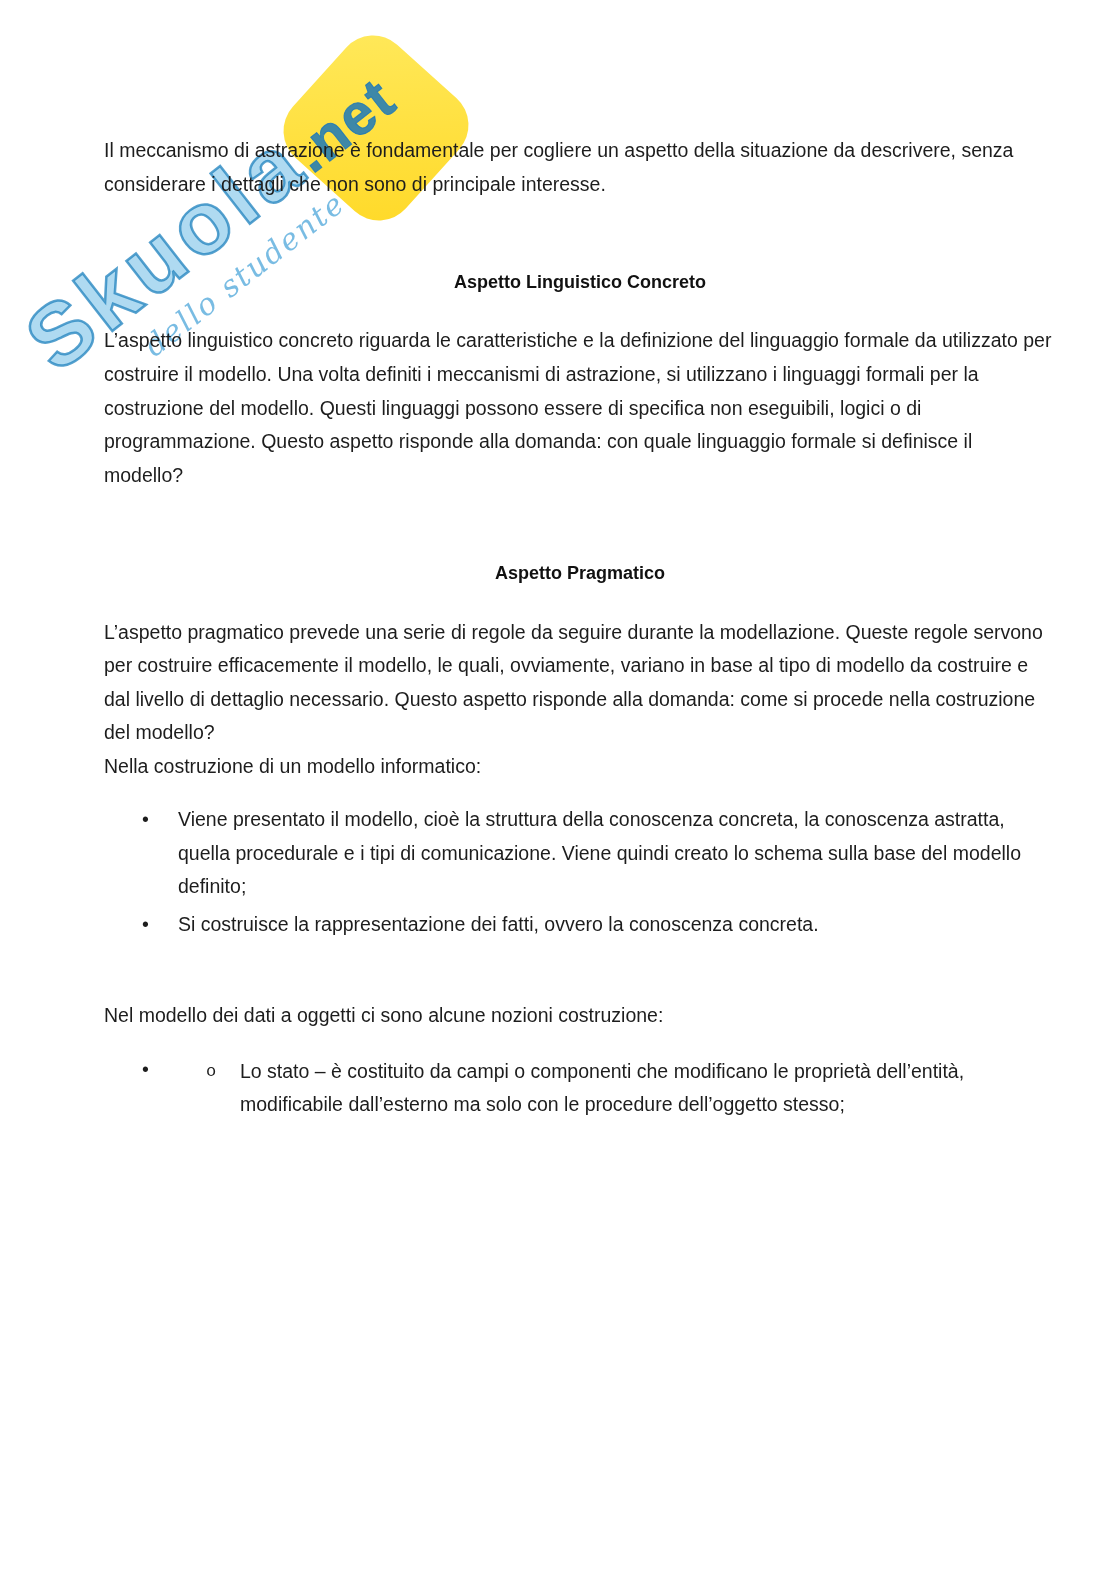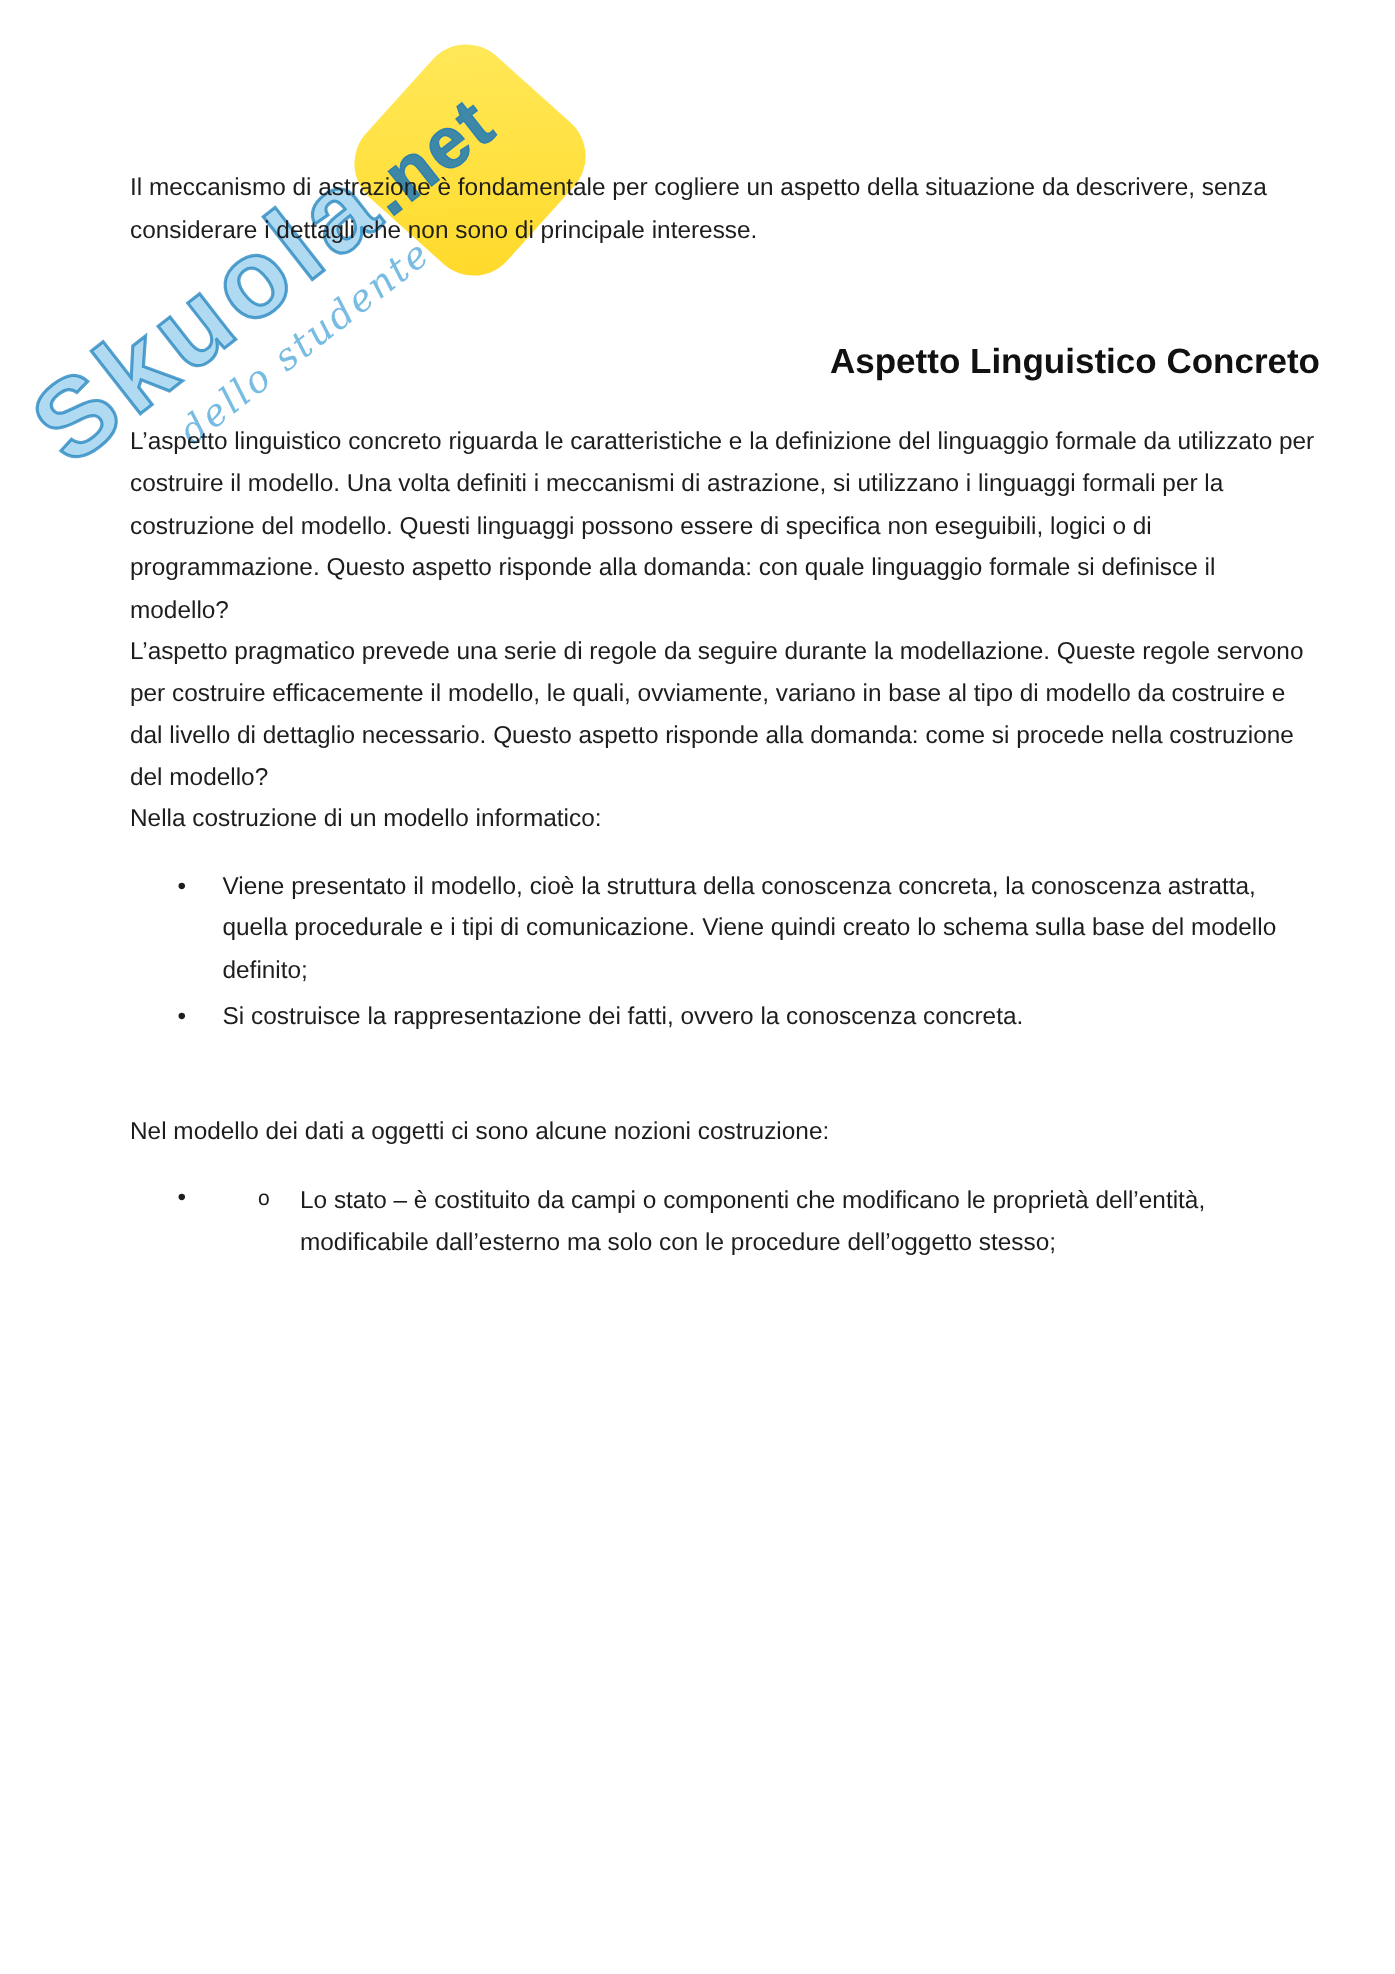--- a/index.html
+++ b/index.html
@@ -63,23 +63,23 @@
   
   .content {
     position: relative;
     z-index: 1;
     padding: 134px 60px 0 104px;
     font-size: 19.5px;
     line-height: 1.72;
   }
   .para { margin: 0; }
   .heading {
-    font-size: 28px;
+    font-size: 18px;
     font-weight: 700;
-    text-align: right;
+    text-align: center;
     color: #111111;
     margin: 70px 0 30px 0;
     line-height: 1.3;
   }
   b { font-weight: 400; }
 
   ul.blist {
     list-style: none;
     margin: 20px 0 0 0;
     padding: 0;
@@ -123,20 +123,21 @@
   <div class="wm-tagline">dello studente</div>
 </div>
 
 <div class="content">
 
   <p class="para"><span>Il meccanismo di astrazione è fondamentale per cogliere un aspetto della situazione da descrivere, senza considerare i dettagli che non sono di principale interesse.</span></p>
 
   <h2 class="heading">Aspetto Linguistico Concreto</h2>
   <p class="para"><b>L’aspetto linguistico concreto riguarda le caratteristiche e la definizione del linguaggio formale da utilizzato per costruire il modello</b><span>. Una volta definiti i meccanismi di astrazione, si utilizzano i linguaggi formali per la costruzione del modello. Questi linguaggi possono essere </span><b>di specifica non eseguibili</b><span>, </span><b>logici</b><span> o </span><b>di programmazione</b><span>. Questo aspetto risponde alla domanda: </span><b>con quale linguaggio formale si definisce il modello?</b></p>
 
+  <h2 class="heading">Aspetto Pragmatico</h2>
   <p class="para"><b>L’aspetto pragmatico prevede una serie di regole da seguire durante la modellazione</b><span>. Queste regole servono per costruire efficacemente il modello, le quali, ovviamente, variano in base al tipo di modello da costruire e dal livello di dettaglio necessario. Questo aspetto risponde alla domanda: </span><b>come si procede nella costruzione del modello?</b></p>
 
   <p class="para"><span>Nella costruzione di un modello informatico:</span></p>
 
   <ul class="blist">
     <li>
       <span class="marker">•</span>
       <div class="li-body"><span>Viene presentato il modello, cioè la struttura della conoscenza concreta, la conoscenza astratta, quella procedurale e i tipi di comunicazione. Viene quindi creato lo </span><b>schema</b><span> sulla base del modello definito;</span></div>
     </li>
     <li>

